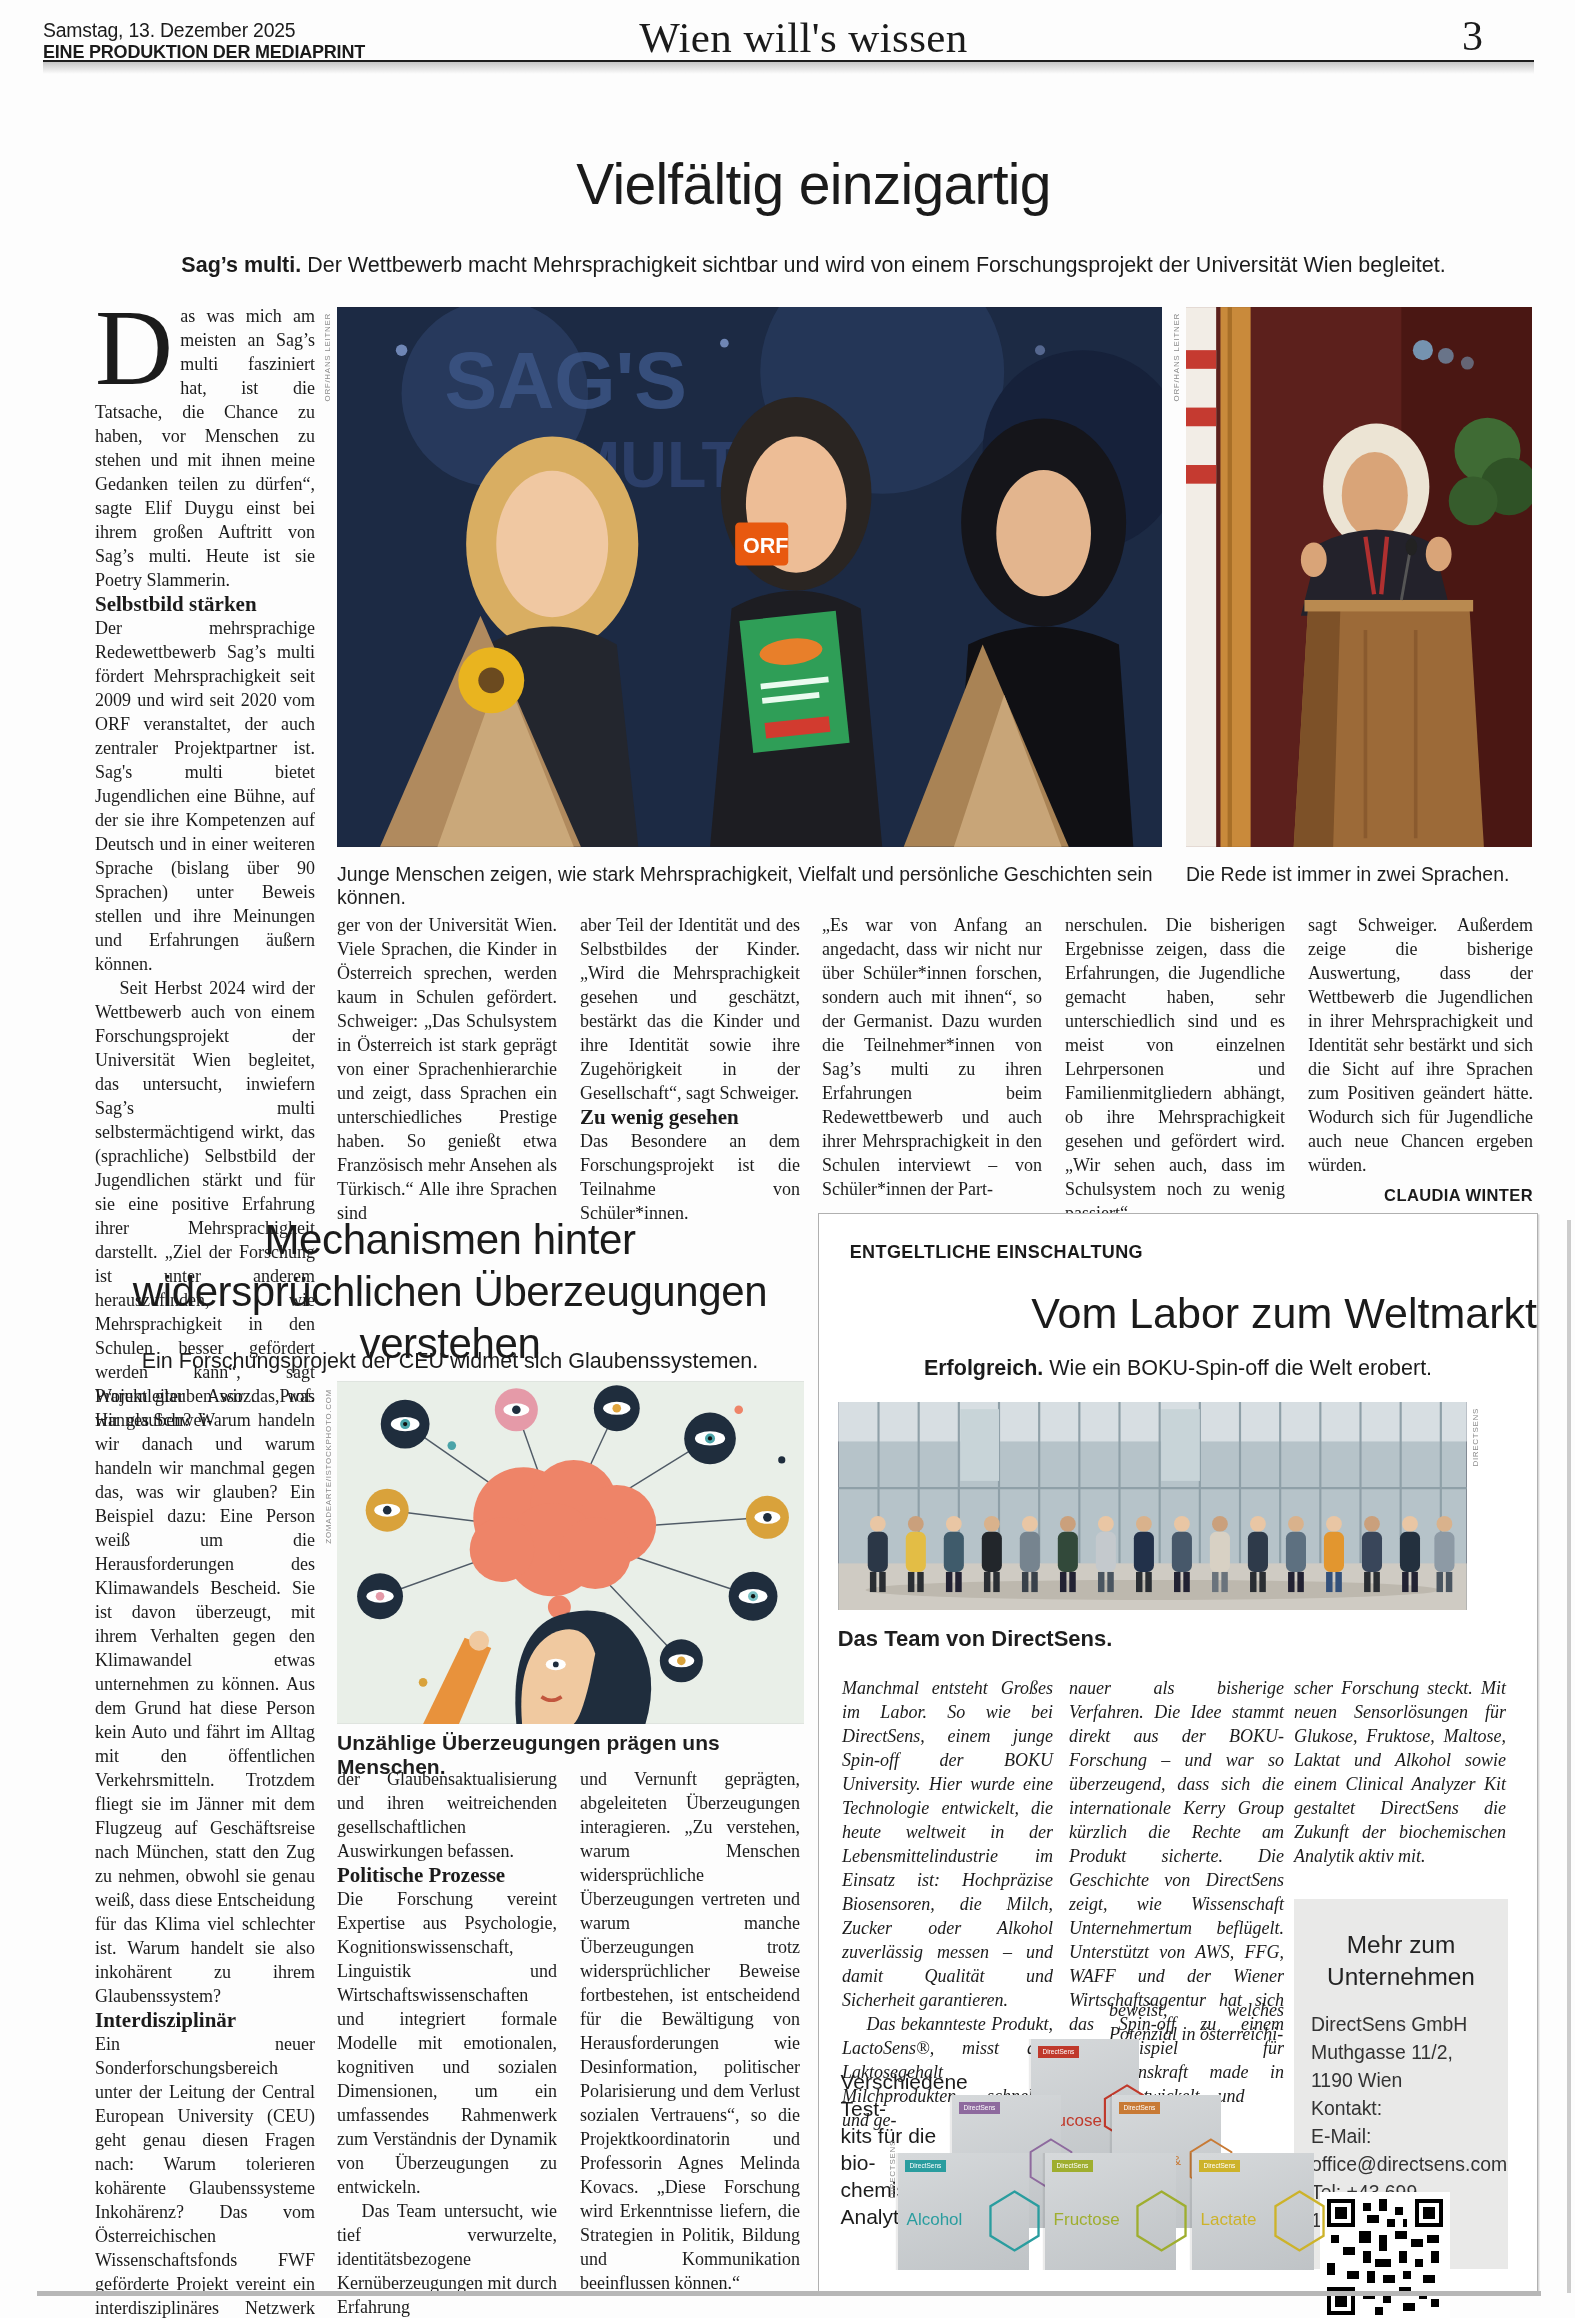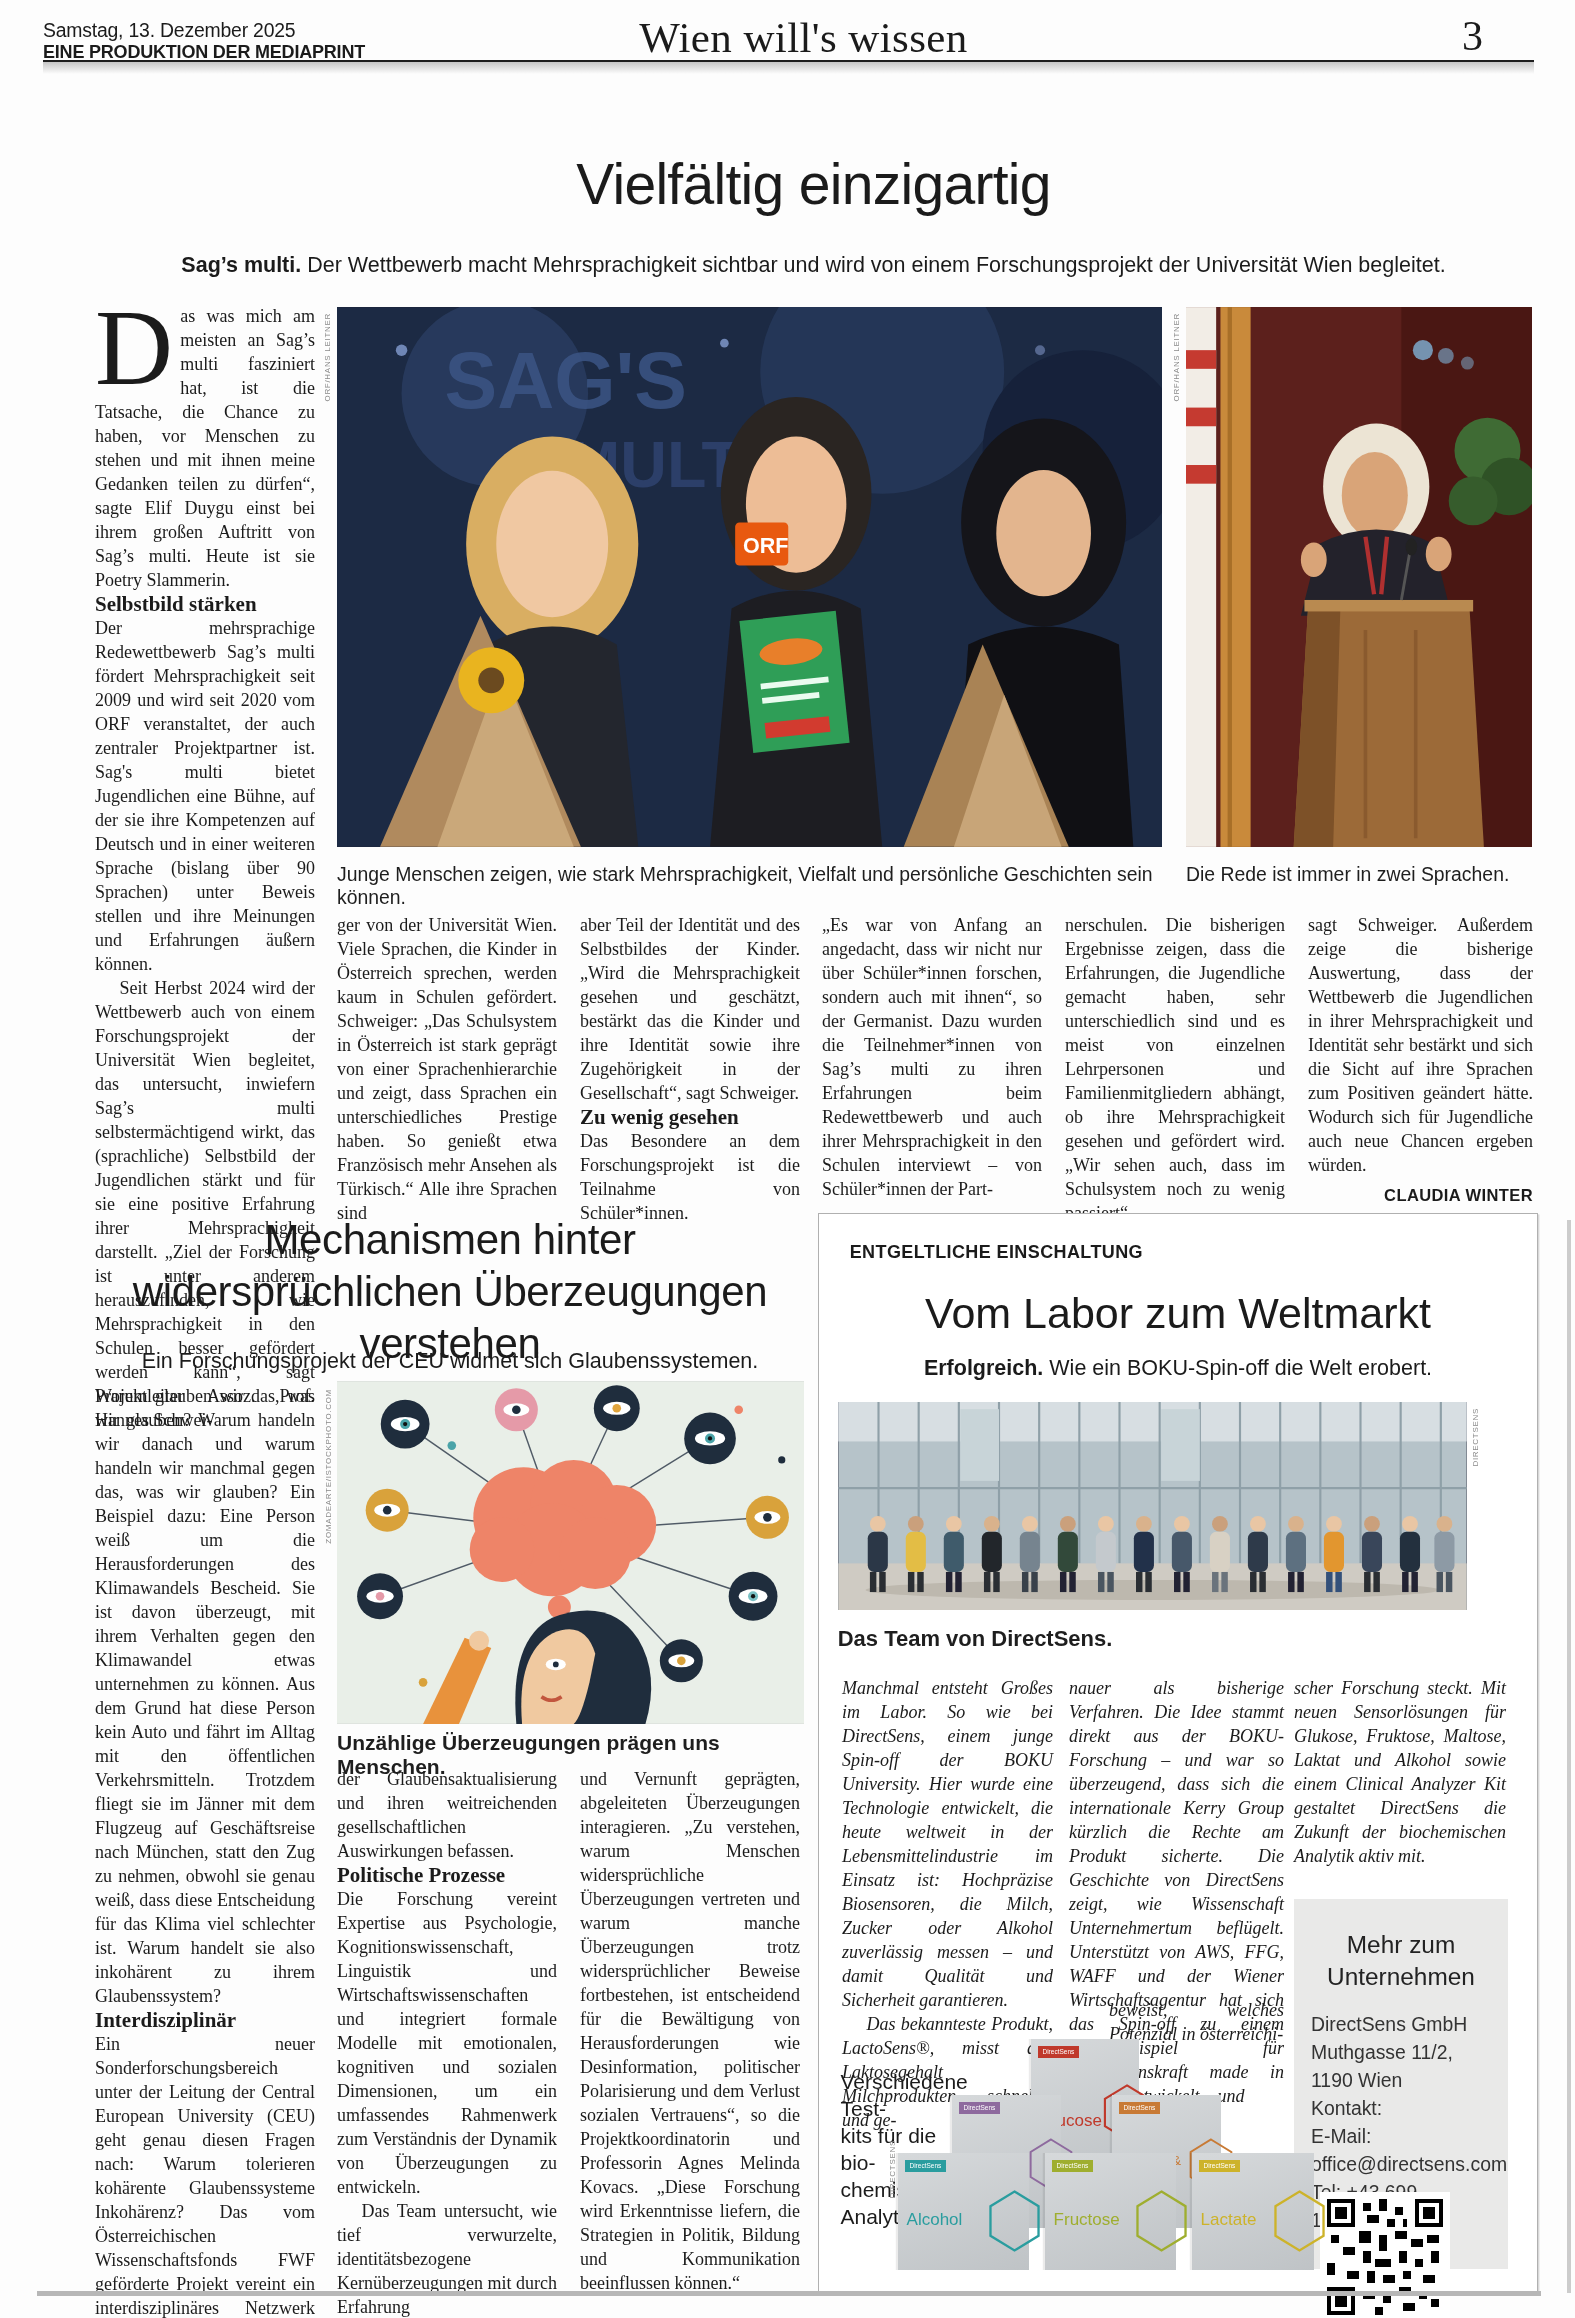--- a/index.html
+++ b/index.html
@@ -43,21 +43,21 @@
 
   
   .a2-title{left:95px;width:710px;top:1214px;text-align:center;font-size:42px;line-height:52px;
             font-weight:300;letter-spacing:-0.4px;}
   .a2-sub{left:95px;width:710px;top:1349px;text-align:center;font-size:21.5px;}
 
   
   .ad-box{left:818px;top:1213px;width:718px;height:1078px;border:1.4px solid #b0b0b0;
           background:#fff;box-shadow:1.4px 1.4px 0 #d8d8d8;}
   .ad-kicker{left:18.7px;top:28px;font-size:18px;font-weight:bold;letter-spacing:0.4px;margin-left:12px;}
-  .ad-title{left:0;width:718px;top:75px;text-align:center;font-size:43px;font-weight:300;}
+  .ad-title{left:0;width:718px;top:75px;text-align:right;font-size:43px;font-weight:300;}
   .ad-sub{left:0;width:718px;top:142px;text-align:center;font-size:21.5px;}
   .ad-col{width:211px;font-size:18px;line-height:24px;text-align:justify;font-style:italic;}
   .ad-col p{margin:0;}
   .ad-col p.ind{text-indent:24.4px;}
   .infobox{left:475px;top:685px;width:214px;height:370px;background:#e9e9e8;}
   .infobox .ib-title{margin:30px 7.2px 17px 7.2px;text-align:center;font-family:"Liberation Sans",sans-serif;
             font-size:24.4px;line-height:32px;color:#222;}
   .infobox .ib-line{font-family:"Liberation Sans",sans-serif;font-size:19.4px;line-height:28px;
             color:#333;padding-left:17px;}
   .qr{position:absolute;left:26px;top:293px;width:116px;height:116px;background:#fff;padding:7.2px;}

